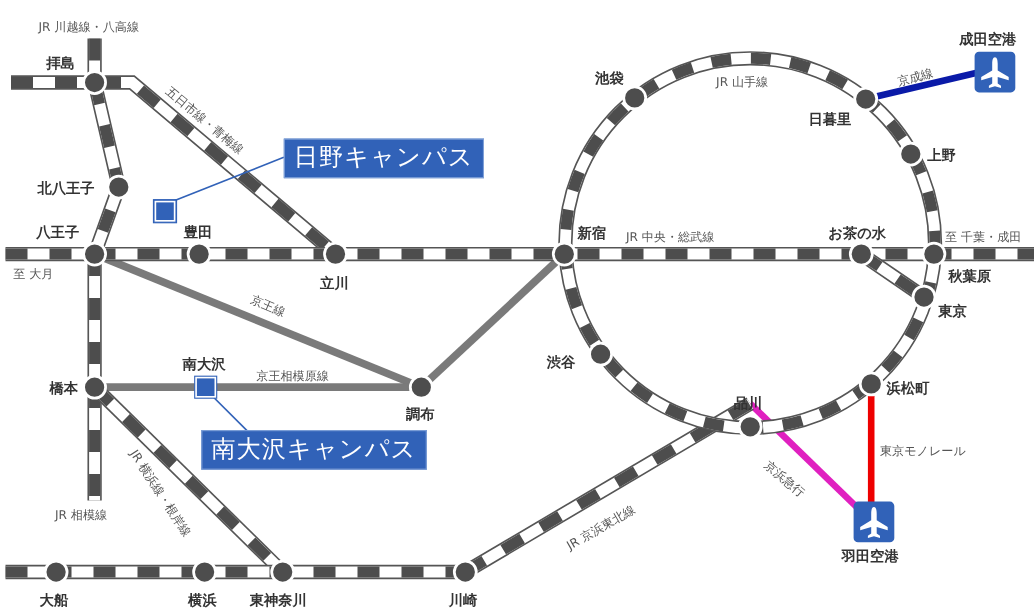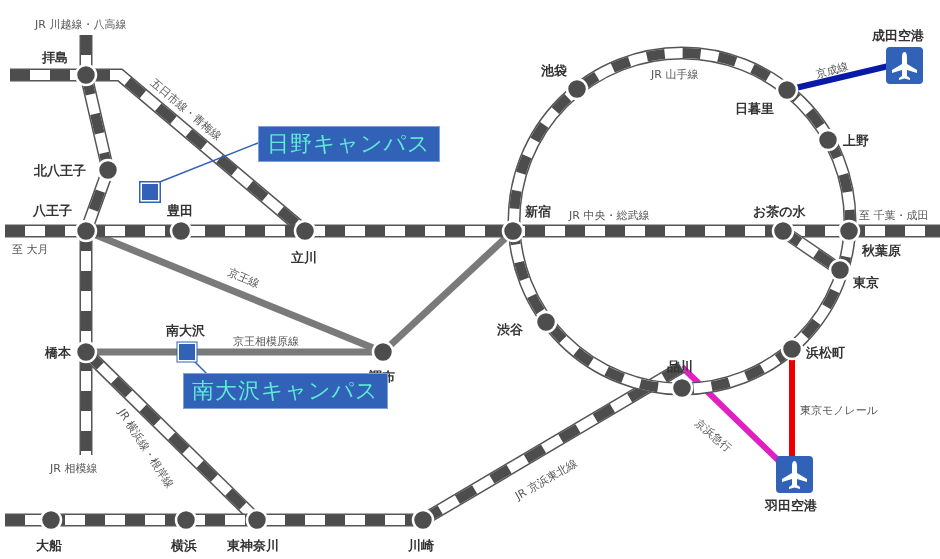--- a/index.html
+++ b/index.html
@@ -1,20 +1,20 @@
 <!DOCTYPE html>
 <html><head>
 <meta charset="utf-8">
 <style>
   html, body { margin:0; padding:0; background:#ffffff; }
   body { width:940px; height:559px; overflow:hidden; position:relative; font-family:"DejaVu Sans","Liberation Sans",sans-serif; }
   #map { position:absolute; left:0; top:0; width:940px; height:559px; }
   .stn-label { font-size:13px; fill:#333333; font-weight:bold; }
   .line-label { font-size:11px; fill:#555555; }
-  .campus-box { position:absolute; background:#3162b8; color:#5eead4; font-size:22px; line-height:34px; padding:0 8px; border:1px solid #7fa0d8; white-space:nowrap; letter-spacing:1px; }
+  .campus-box { position:absolute; background:#3162b8; color:#ffffff; font-size:22px; line-height:34px; padding:0 8px; border:1px solid #7fa0d8; white-space:nowrap; letter-spacing:1px; }
 </style>
 </head>
 <body>
 
 <svg id="map" viewBox="0 0 940 559" xmlns="http://www.w3.org/2000/svg">
   <defs>
     <style>
       .jr-base { stroke:#555; stroke-width:13; fill:none; }
       .jr-white { stroke:#fff; stroke-width:10; fill:none; }
       .jr-dash { stroke:#4d4d4d; stroke-width:10; fill:none; stroke-dasharray:20 20; }
@@ -152,13 +152,13 @@
   <text class="line-label" x="569" y="219">JR 中央・総武線</text>
   <text class="line-label" transform="translate(817,78) rotate(-15)">京成線</text>
   <text class="line-label" x="800" y="414">東京モノレール</text>
   <text class="line-label" transform="translate(694,424) rotate(40)">京浜急行</text>
   <text class="line-label" transform="translate(518,500) rotate(-30)">JR 京浜東北線</text>
   <text class="line-label" x="12" y="253">至 大月</text>
   <text class="line-label" x="859" y="219">至 千葉・成田</text>
 </svg>
 
 <div class="campus-box" style="left:258px; top:126px;">日野キャンパス</div>
-<div class="campus-box" style="left:183px; top:373px;text-align:right;">南大沢キャンパス</div>
+<div class="campus-box" style="left:183px; top:391px;text-align:right;">南大沢キャンパス</div>
 
 </body></html>

